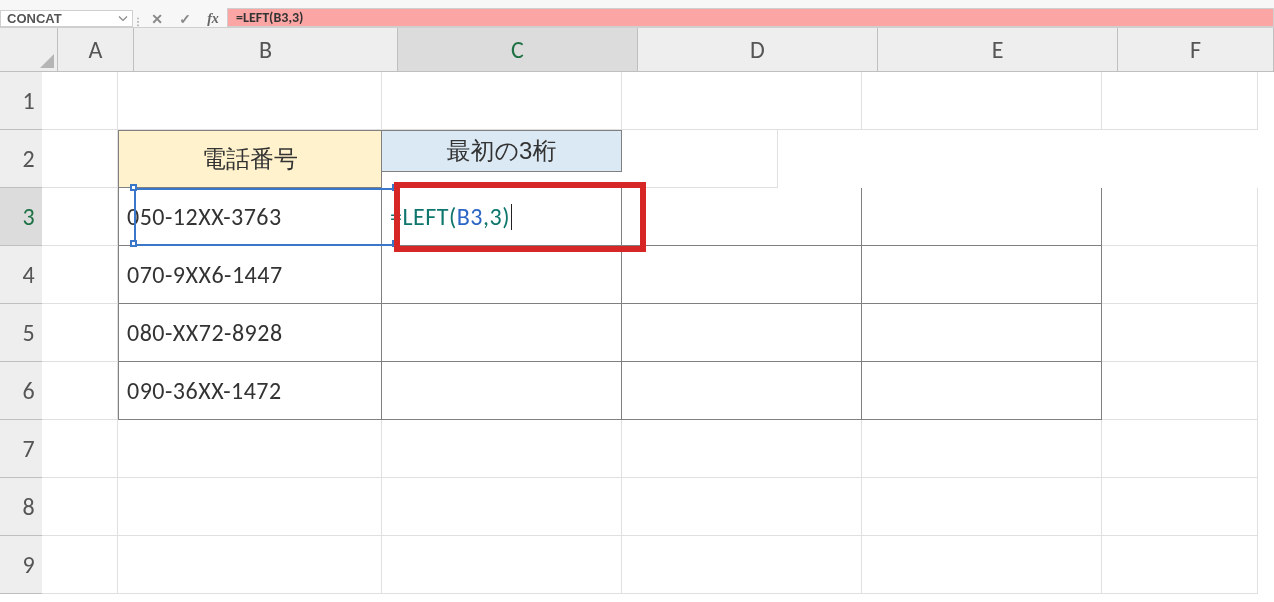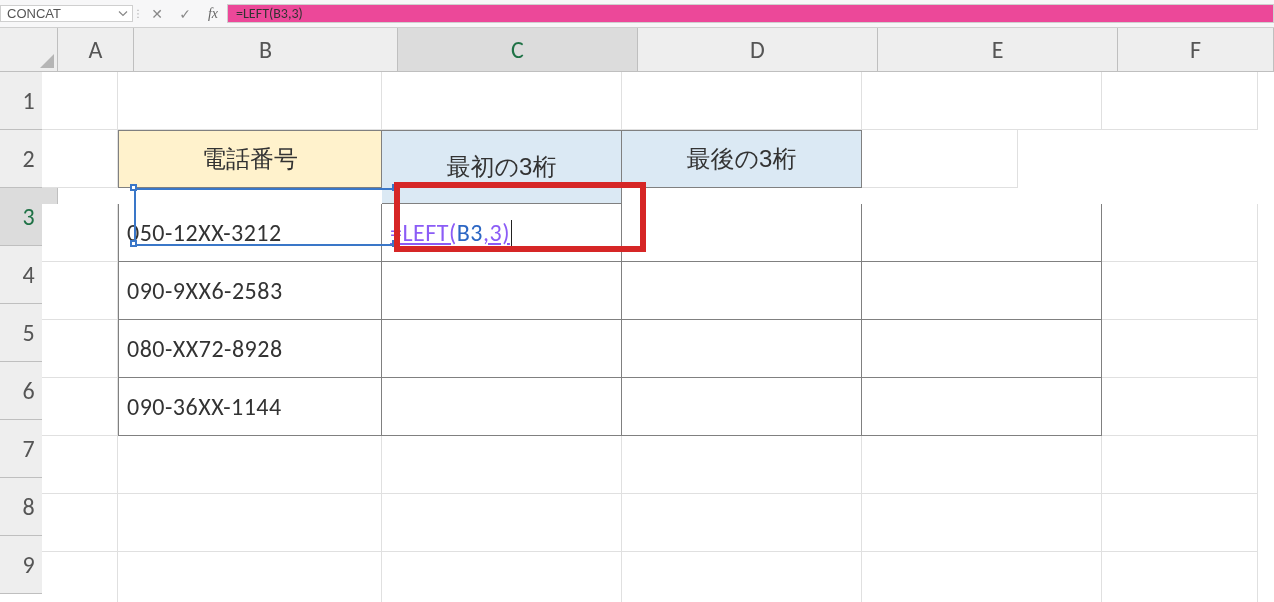--- a/index.html
+++ b/index.html
@@ -9,23 +9,24 @@
     width: 1274px;
     height: 602px;
     overflow: hidden;
     user-select: none;
   }
 
   
   .formula-bar {
     height: 28px;
     display: flex;
-    align-items: center;
+    align-items: flex-end;
     border-bottom: 1px solid #cfcfcf;
     background: #f7f7f8;
+    font-weight: bold;
   }
   .name-box {
     width: 133px;
     background: #ffffff;
     border: 1px solid #cfcfcf;
     display: flex;
     align-items: center;
     padding: 0 6px;
     font-size: 13px;
     color: #555;
@@ -46,21 +47,21 @@
     width: 28px;
     display: flex;
     align-items: center;
     justify-content: center;
     color: #888;
     font-size: 14px;
   }
   .fb-btn.fx { font-style: italic; font-family: Georgia, serif; color:#666; }
   .formula-input {
     flex: 1;
-    background: #ec4899;
+    background: #fca5a5;
     border: 1px solid #cfcfcf;
     border-left: 1px solid #cfcfcf;
     display: flex;
     align-items: center;
     padding: 0 8px;
     font-size: 14px;
     color: #333;
     font-family: Calibri, sans-serif;
   }
 
@@ -178,21 +179,21 @@
 
   
   .red-box {
     position:absolute;
     border:6px solid #d62626;
     z-index:10;
     pointer-events:none;
   }
 
   
-  .f-black{color:#8b5cf6;text-decoration:underline;}
+  .f-black{color:#0f766e;}
   .f-blue{color:#2c66c4;}
 
   .editing-caret{
     display:inline-block;width:1px;height:26px;background:#222;margin-left:1px;vertical-align:middle;
   }
 </style>
 </head>
 <body>
 
 <div class="formula-bar">
@@ -283,49 +284,46 @@
       <div class="cell" style="width:240px;height:58px"></div>
       <div class="cell" style="width:240px;height:58px"></div>
       <div class="cell" style="width:156px;height:58px"></div>
     </div>
 
     <div class="row">
       <div class="cell" style="width:76px;height:58px"></div>
       <div class="cell hdr-b tbl tl tt" style="width:264px;height:58px">
           <span>電話番号</span>
         </div>
-      <div class="cell hdr-cde tbl tt" style="width:240px;height:74px">
+      <div class="cell hdr-cde tbl tt" style="width:240px;height:42px">
           <span>最初の3桁</span>
         </div>
-      <div class="cell hdr-cde tbl tt" style="width:240px;height:58px">
-          <span>最後の3桁</span>
-        </div>
       <div class="cell" style="width:156px;height:58px"></div>
     </div>
 
     <div class="row">
       <div class="cell" style="width:76px;height:58px"></div>
       <div class="cell num tbl tl" style="width:264px;height:58px">
-          <span>050-12XX-3212</span>
+          <span>050-12XX-3763</span>
         </div>
       <div class="cell num tbl" style="width:240px;height:58px;overflow:visible">
         <span class="f-black">=LEFT(</span>
           <span class="f-blue">B3</span>
           <span class="f-black">,3)</span>
           <span class="editing-caret"></span>
       </div>
       <div class="cell tbl" style="width:240px;height:58px"></div>
       <div class="cell tbl" style="width:240px;height:58px"></div>
       <div class="cell" style="width:156px;height:58px"></div>
     </div>
 
     <div class="row">
       <div class="cell" style="width:76px;height:58px"></div>
       <div class="cell num tbl tl" style="width:264px;height:58px">
-          <span>090-9XX6-2583</span>
+          <span>070-9XX6-1447</span>
         </div>
       <div class="cell tbl" style="width:240px;height:58px"></div>
       <div class="cell tbl" style="width:240px;height:58px"></div>
       <div class="cell tbl" style="width:240px;height:58px"></div>
       <div class="cell" style="width:156px;height:58px"></div>
     </div>
 
     <div class="row">
       <div class="cell" style="width:76px;height:58px"></div>
       <div class="cell num tbl tl" style="width:264px;height:58px">
@@ -333,21 +331,21 @@
         </div>
       <div class="cell tbl" style="width:240px;height:58px"></div>
       <div class="cell tbl" style="width:240px;height:58px"></div>
       <div class="cell tbl" style="width:240px;height:58px"></div>
       <div class="cell" style="width:156px;height:58px"></div>
     </div>
 
     <div class="row">
       <div class="cell" style="width:76px;height:58px"></div>
       <div class="cell num tbl tl" style="width:264px;height:58px">
-          <span>090-36XX-1144</span>
+          <span>090-36XX-1472</span>
         </div>
       <div class="cell tbl" style="width:240px;height:58px"></div>
       <div class="cell tbl" style="width:240px;height:58px"></div>
       <div class="cell tbl" style="width:240px;height:58px"></div>
       <div class="cell" style="width:156px;height:58px"></div>
     </div>
 
     <div class="row">
       <div class="cell" style="width:76px;height:58px"></div>
       <div class="cell" style="width:264px;height:58px"></div>

